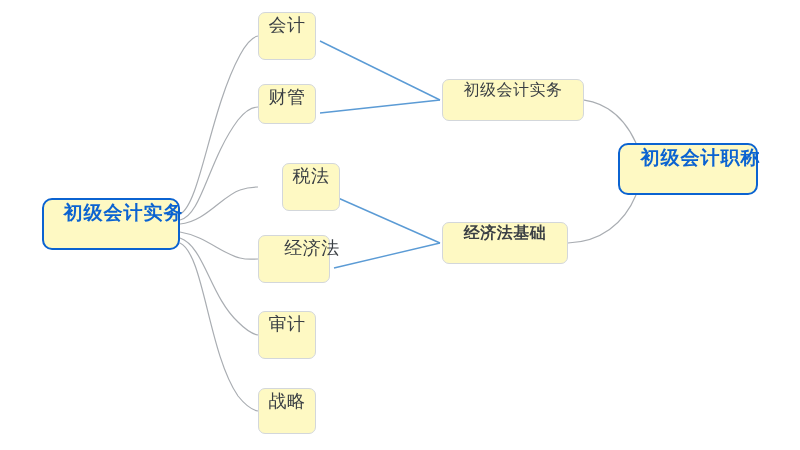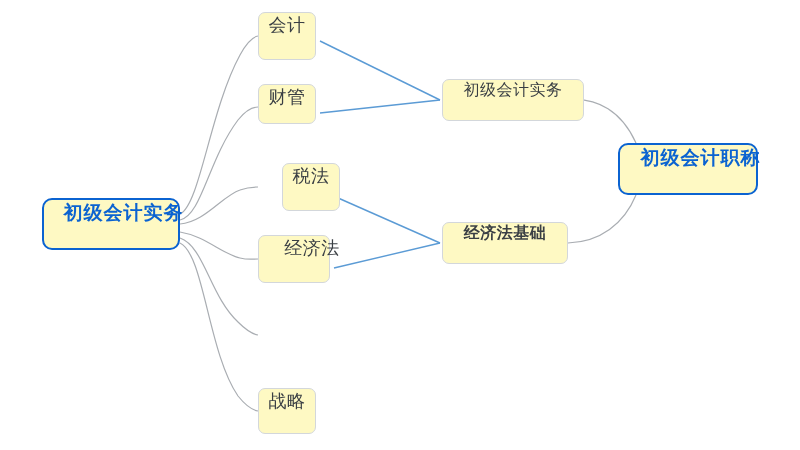--- a/index.html
+++ b/index.html
@@ -105,20 +105,23 @@
   </div>
   <div class="node node-sub n-caiguan">
     <span>财管</span>
   </div>
   <div class="node node-sub n-shuifa">
     <span>税法</span>
   </div>
   <div class="node node-sub n-jingjifa">
     <span>经济法</span>
   </div>
+  <div class="node node-sub n-shenji">
+    <span>审计</span>
+  </div>
   <div class="node node-sub n-zhanlue">
     <span>战略</span>
   </div>
 
   <div class="node node-mid n-shiwu">
     <span>初级会计实务</span>
   </div>
   <div class="node node-mid n-jcjichu">
     <span>经济法基础</span>
   </div>

